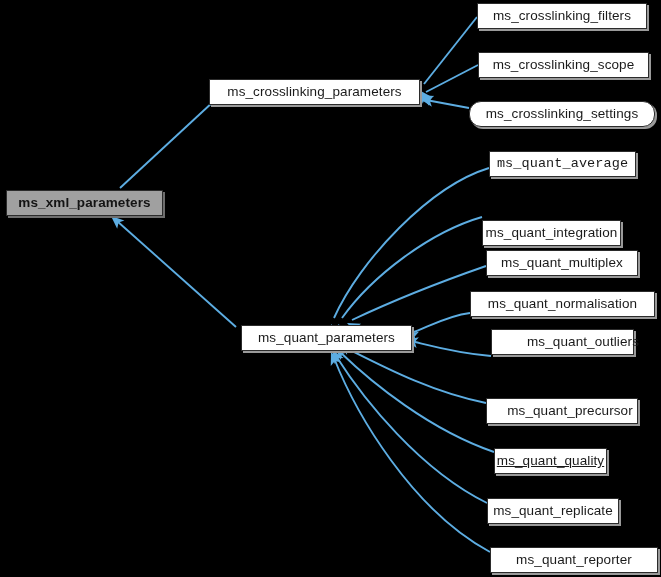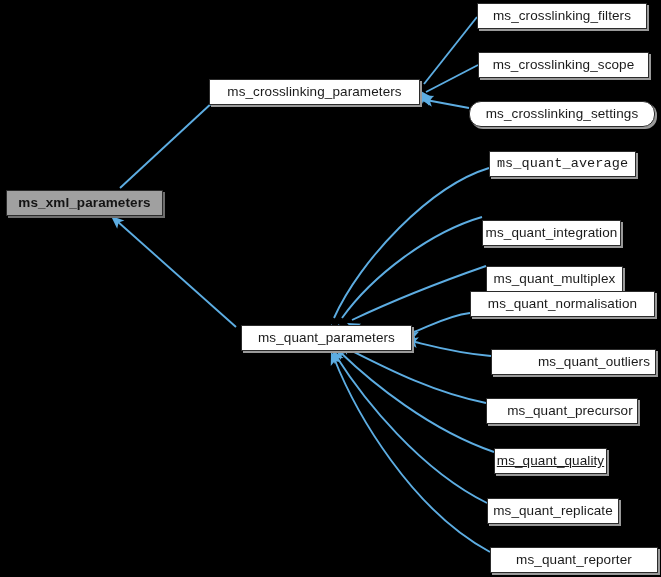--- a/index.html
+++ b/index.html
@@ -105,27 +105,27 @@
       </div>
       <div class="node" style="left: 241px; top: 325px; width: 171px;">
         <span class="node-label">ms_quant_parameters</span>
       </div>
       <div class="node" style="left: 489px; top: 151px; width: 147px; font-family: Liberation Mono, monospace;">
         <span class="node-label">ms_quant_average</span>
       </div>
       <div class="node" style="left: 482px; top: 200px; width: 139px; margin-top: 20px;">
         <span class="node-label">ms_quant_integration</span>
       </div>
-      <div class="node" style="left: 486px; top: 250px; width: 137px; margin-top: 16px;">
+      <div class="node" style="left: 486px; top: 250px; width: 152px;">
         <span class="node-label">ms_quant_multiplex</span>
       </div>
       <div class="node" style="left: 470px; top: 291px; width: 185px;">
         <span class="node-label">ms_quant_normalisation</span>
       </div>
-      <div class="node" style="left: 491px; top: 349px; width: 165px; padding-left: 41px;">
+      <div class="node" style="left: 491px; top: 329px; width: 143px; padding-left: 41px;">
         <span class="node-label">ms_quant_outliers</span>
       </div>
       <div class="node" style="left: 486px; top: 398px; width: 152px; padding-left: 16px;">
         <span class="node-label">ms_quant_precursor</span>
       </div>
       <div class="node" style="left: 494px; top: 448px; width: 113px; text-decoration: underline;">
         <span class="node-label">ms_quant_quality</span>
       </div>
       <div class="node" style="left: 487px; top: 498px; width: 132px;">
         <span class="node-label">ms_quant_replicate</span>

